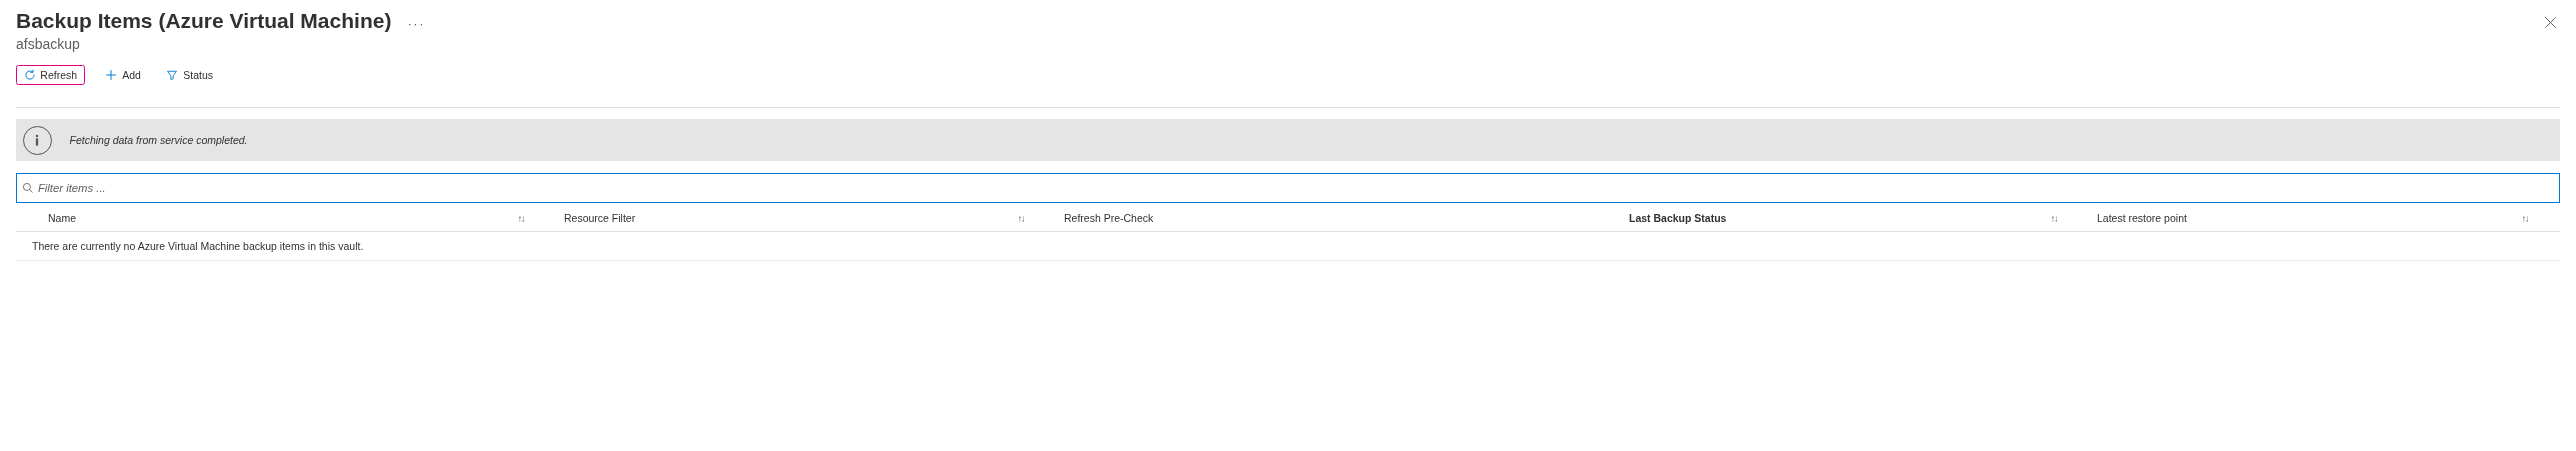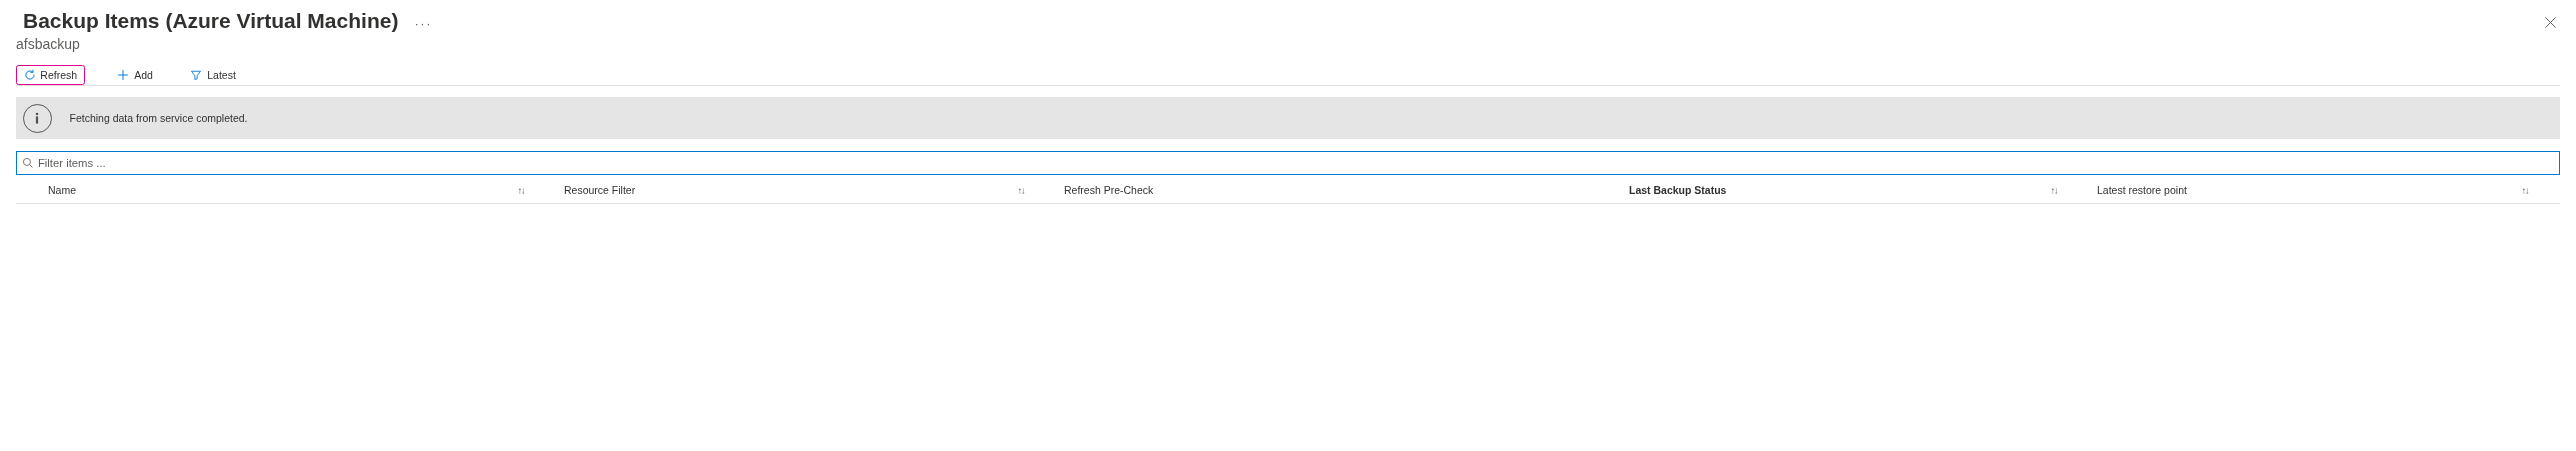--- a/index.html
+++ b/index.html
@@ -21,21 +21,20 @@
     justify-content: space-between;
   }
   .title-block {
     display: flex;
     flex-direction: column;
   }
   .title-line {
     display: flex;
     align-items: baseline;
     gap: 16px;
-    margin-left: 7px;
   }
   .title {
     font-size: 21px;
     font-weight: 600;
     color: #323130;
     line-height: 1.2;
     margin: 0;
   }
   .ellipsis {
     font-size: 13px;
@@ -54,22 +53,22 @@
     color: #605e5c;
     cursor: pointer;
     padding: 3.2px;
     line-height: 1;
     margin-top: 4.8px;
   }
   .toolbar {
     margin-top: 13px;
     display: flex;
     align-items: center;
-    gap: 28px;
-    padding-bottom: 0;
+    gap: 16px;
+    padding-bottom: 22px;
     border-bottom: 0.8px solid #e1dfdd;
   }
   .tb-btn {
     display: inline-flex;
     align-items: center;
     gap: 4.8px;
     background: none;
     border: none;
     font: inherit;
     font-size: 10.5px;
@@ -90,39 +89,41 @@
   }
   .info-banner {
     margin-top: 11.3px;
     background: #e5e5e5;
     display: flex;
     align-items: center;
     gap: 18px;
     padding: 6.5px 6.5px;
     font-size: 10.5px;
     color: #323130;
+    font-style: italic;
   }
   .info-icon-wrap {
     width: 29px;
     height: 29px;
     border: 1.6px solid #545454;
     border-radius: 50%;
     display: flex;
     align-items: center;
     justify-content: center;
     background: #e5e5e5;
   }
   .info-icon-wrap svg { display:block; }
   .filter-wrap {
     margin-top: 11.3px;
     border: 1.6px solid #0078d4;
     display: flex;
     align-items: center;
     padding: 1.6px 4.8px;
-    height: 24px;
+    height: 30px;
+    font-style: italic;
   }
   .filter-wrap .search-icon {
     color: #605e5c;
     margin-right: 4.8px;
     display: inline-flex;
   }
   .filter-input {
     border: none;
     outline: none;
     flex: 1;
@@ -203,21 +204,21 @@
           </svg>
       </span>
       <span>Add</span>
     </button>
     <button class="tb-btn">
       <span class="tb-icon">
         <svg width="12" height="12" viewBox="0 0 16 16">
             <path d="M2 3 H14 L9.5 9 V13 L6.5 14 V9 Z" fill="none" stroke="#0078d4" stroke-width="1.2" stroke-linejoin="round"></path>
           </svg>
       </span>
-      <span>Latest</span>
+      <span>Status</span>
     </button>
   </div>
 
   <div class="info-banner">
     <div class="info-icon-wrap">
       <svg width="16" height="16" viewBox="0 0 20 20">
         <circle cx="10" cy="5" r="1.6" fill="#545454"></circle>
         <rect x="8.6" y="8" width="2.8" height="9" fill="#545454"></rect>
       </svg>
     </div>
@@ -249,15 +250,16 @@
     <div class="col c-status sortable">
       <span>Last Backup Status</span>
       <span class="sort-icon">↑↓</span>
     </div>
     <div class="col c-restore sortable">
       <span>Latest restore point</span>
       <span class="sort-icon">↑↓</span>
     </div>
   </div>
 
+  <div class="empty-row">There are currently no Azure Virtual Machine backup items in this vault.</div>
 
 </div>
 
 
 </body></html>

